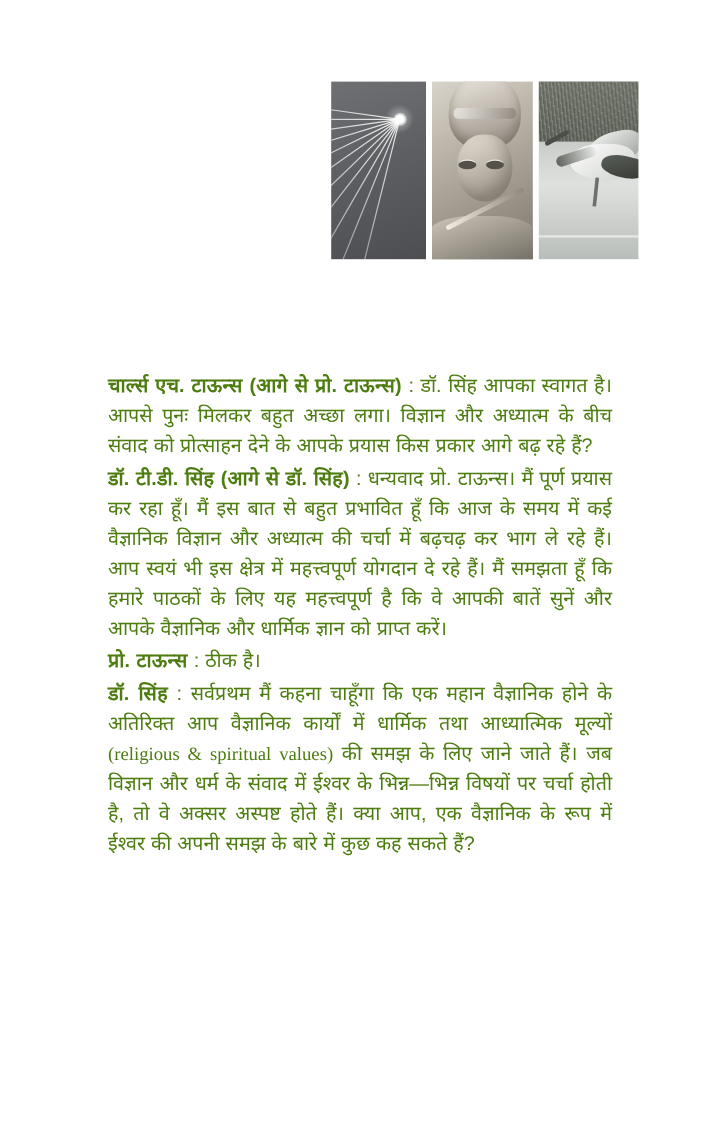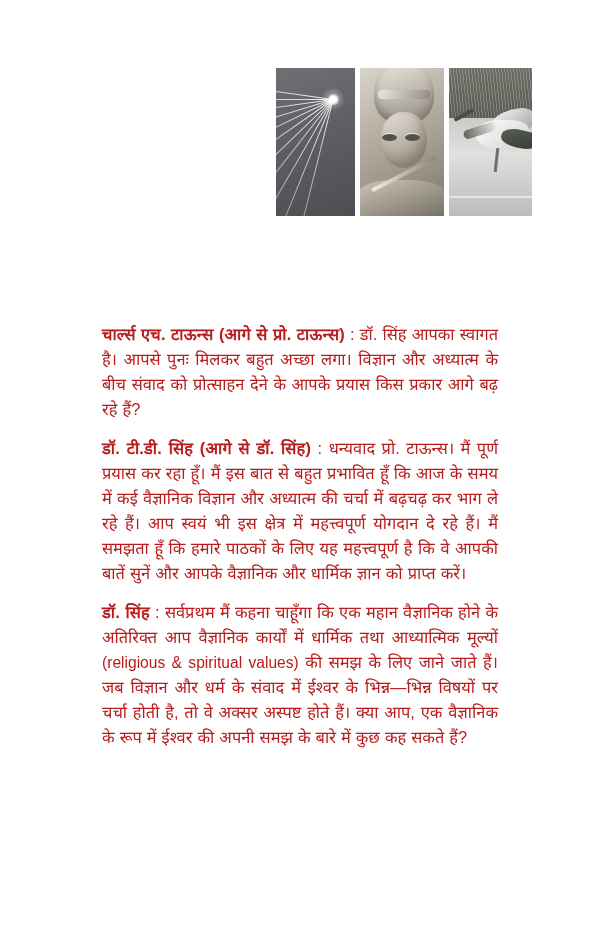--- a/index.html
+++ b/index.html
@@ -189,34 +189,34 @@
   }
 
   
   #text-body {
     position: absolute;
     left: 88px;
     top: 308px;
     width: 424px;
   }
   .para {
-    margin: 14px;
+    margin: 2px;
     font-size: 16.4px;
     line-height: 25px;
     text-align: justify;
     text-justify: inter-word;
     word-spacing: 0.5px;
-    color: #b91c1c;
+    color: #4d7c0f;
   }
   .speaker {
     font-weight: bold;
     letter-spacing: 0.2px;
   }
   .eng {
-    font-family: Liberation Sans, sans-serif;
+    font-family: Liberation Serif, serif;
     font-size: 15.6px;
   }
 </style>
 </head>
 <body>
 
 <div id="photo-strip">
 
   <div class="photo-panel" id="panel-laser">
     <span class="beam b1"></span>
@@ -255,17 +255,18 @@
   </div>
 
 </div>
 
 <div id="text-body">
 
   <p class="para"><span class="speaker">चार्ल्स एच. टाऊन्स (आगे से प्रो. टाऊन्स)</span><span> : </span><span>डॉ. सिंह आपका स्वागत है। आपसे पुनः मिलकर बहुत अच्छा लगा। विज्ञान और अध्यात्म के बीच संवाद को प्रोत्साहन देने के आपके प्रयास किस प्रकार आगे बढ़ रहे हैं?</span></p>
 
   <p class="para"><span class="speaker">डॉ. टी.डी. सिंह (आगे से डॉ. सिंह)</span><span> : </span><span>धन्यवाद प्रो. टाऊन्स। मैं पूर्ण प्रयास कर रहा हूँ। मैं इस बात से बहुत प्रभावित हूँ कि आज के समय में कई वैज्ञानिक विज्ञान और अध्यात्म की चर्चा में बढ़चढ़ कर भाग ले रहे हैं। आप स्वयं भी इस क्षेत्र में महत्त्वपूर्ण योगदान दे रहे हैं। मैं समझता हूँ कि हमारे पाठकों के लिए यह महत्त्वपूर्ण है कि वे आपकी बातें सुनें और आपके वैज्ञानिक और धार्मिक ज्ञान को प्राप्त करें।</span></p>
 
+  <p class="para"><span class="speaker">प्रो. टाऊन्स</span><span> : </span><span>ठीक है।</span></p>
 
   <p class="para"><span class="speaker">डॉ. सिंह</span><span> : </span><span>सर्वप्रथम मैं कहना चाहूँगा कि एक महान वैज्ञानिक होने के अतिरिक्त आप वैज्ञानिक कार्यों में धार्मिक तथा आध्यात्मिक मूल्यों </span><span class="eng">(religious &amp; spiritual values)</span><span> की समझ के लिए जाने जाते हैं। जब विज्ञान और धर्म के संवाद में ईश्वर के भिन्न—भिन्न विषयों पर चर्चा होती है, तो वे अक्सर अस्पष्ट होते हैं। क्या आप, एक वैज्ञानिक के रूप में ईश्वर की अपनी समझ के बारे में कुछ कह सकते हैं?</span></p>
 
 
 </div>
 
 </body></html>

